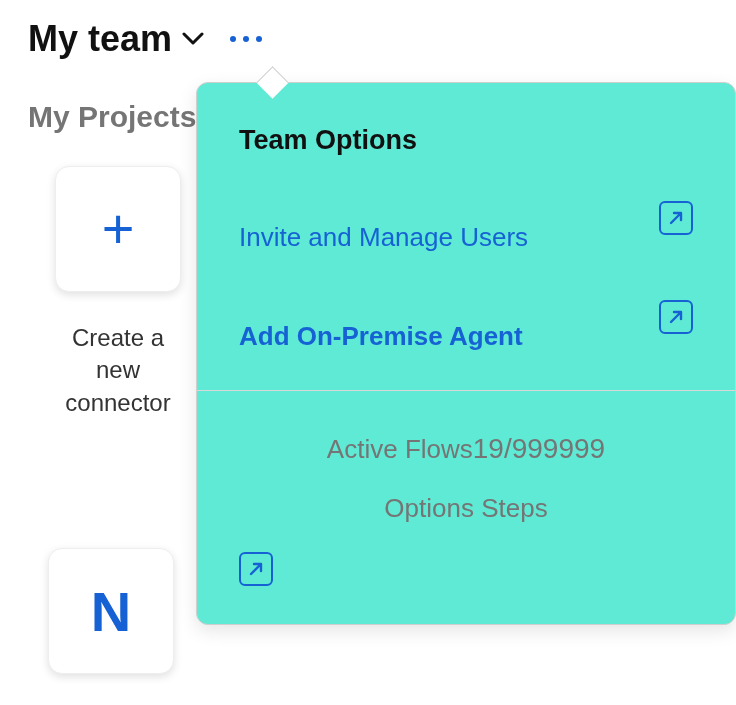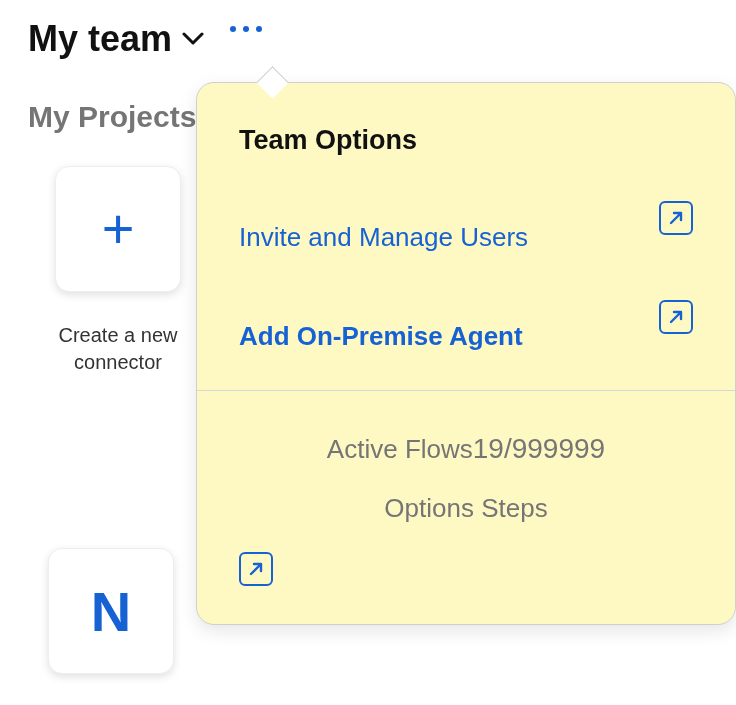--- a/index.html
+++ b/index.html
@@ -8,20 +8,21 @@
     background: #ffffff;
     width: 736px;
     height: 705px;
     position: relative;
     overflow: hidden;
     color: #222;
   }
 
   .header {
     display: flex;
+    align-items: center;
     gap: 12px;
     padding: 18px 28px 0 28px;
   }
   .team-dropdown {
     display: flex;
     align-items: center;
     gap: 10px;
     font-size: 36px;
     font-weight: 700;
     color: #111;
@@ -77,34 +78,34 @@
     line-height: 1;
   }
   .letter-icon {
     font-size: 56px;
     font-weight: 700;
     color: #1662D4;
   }
   .card-caption {
     margin-top: 30px;
     text-align: center;
-    font-size: 20px;
+    font-size: 24px;
     color: #333;
     line-height: 1.35;
   }
 
   
   .popover {
     position: absolute;
     left: 196px;
     top: 82px;
     width: 540px;
-    background: #fef9c3;
+    background: #5eead4;
     border: 1px solid #CFCFCF;
-    border-radius: 18px;
+    border-radius: 12px;
     box-shadow: 0 6px 18px rgba(0,0,0,0.10);
     z-index: 10;
   }
   .popover::before {
     content: "";
     position: absolute;
     top: -12px;
     left: 64px;
     width: 22px;
     height: 22px;

